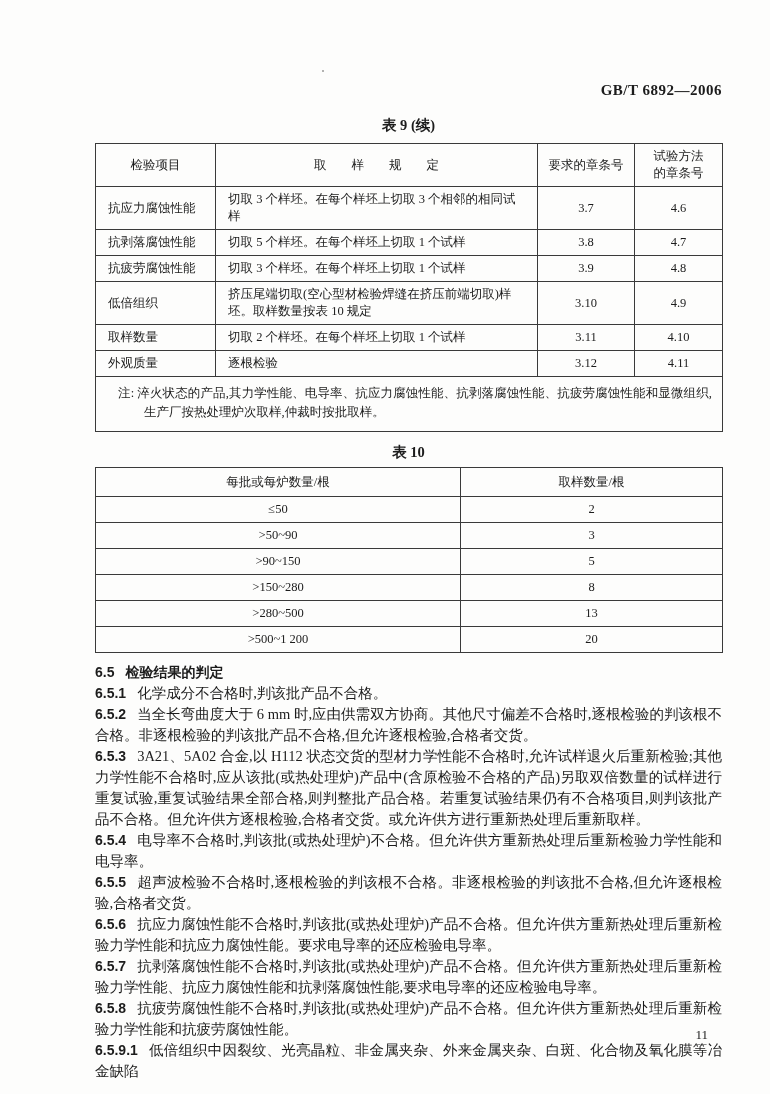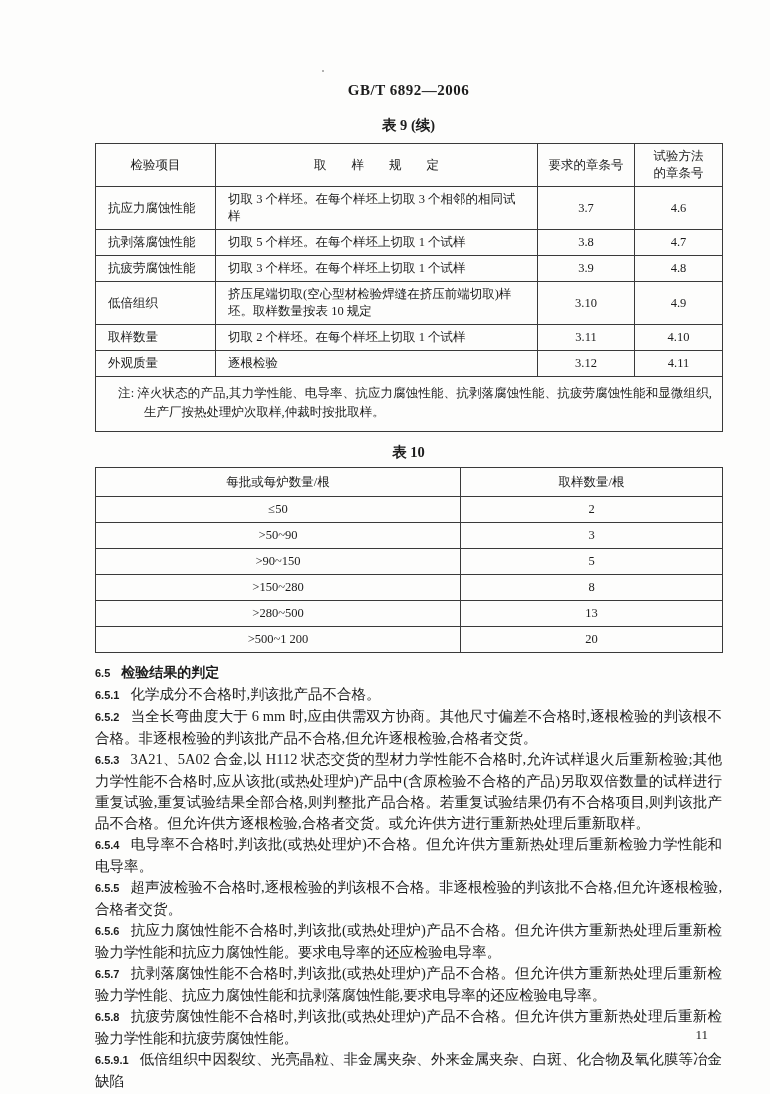--- a/index.html
+++ b/index.html
@@ -16,21 +16,21 @@
     font-family: "Liberation Serif", "DejaVu Serif", serif;
     overflow: hidden;
     box-sizing: border-box;
   }
   .content {
     margin-left: 95px;
     margin-right: 48px; 
   }
   .std-header {
     padding-top: 82px;
-    text-align: center;
+    text-align: right;
     font-weight: bold;
     font-size: 15px;
     letter-spacing: 0.5px;
   }
   .table-title {
     text-align: center;
     font-weight: bold;
     font-size: 14.5px;
   }
   .title9 { margin-top: 17px; }
@@ -90,21 +90,21 @@
     font-size: 14.5px;
     line-height: 21px;
   }
   .clause {
     margin: 0;
     text-align: justify;
   }
   .clause .cnum {
     font-weight: bold;
     font-family: "Liberation Sans", "DejaVu Sans", sans-serif;
-    font-size: 11px;
+    font-size: 14px;
     margin-right: 11px;
   }
   .clause.heading .ctext {
     font-weight: bold;
     font-family: "Liberation Sans", "DejaVu Sans", sans-serif;
     font-size: 14px;
   }
   .page-number {
     position: absolute;
     top: 1027px;

